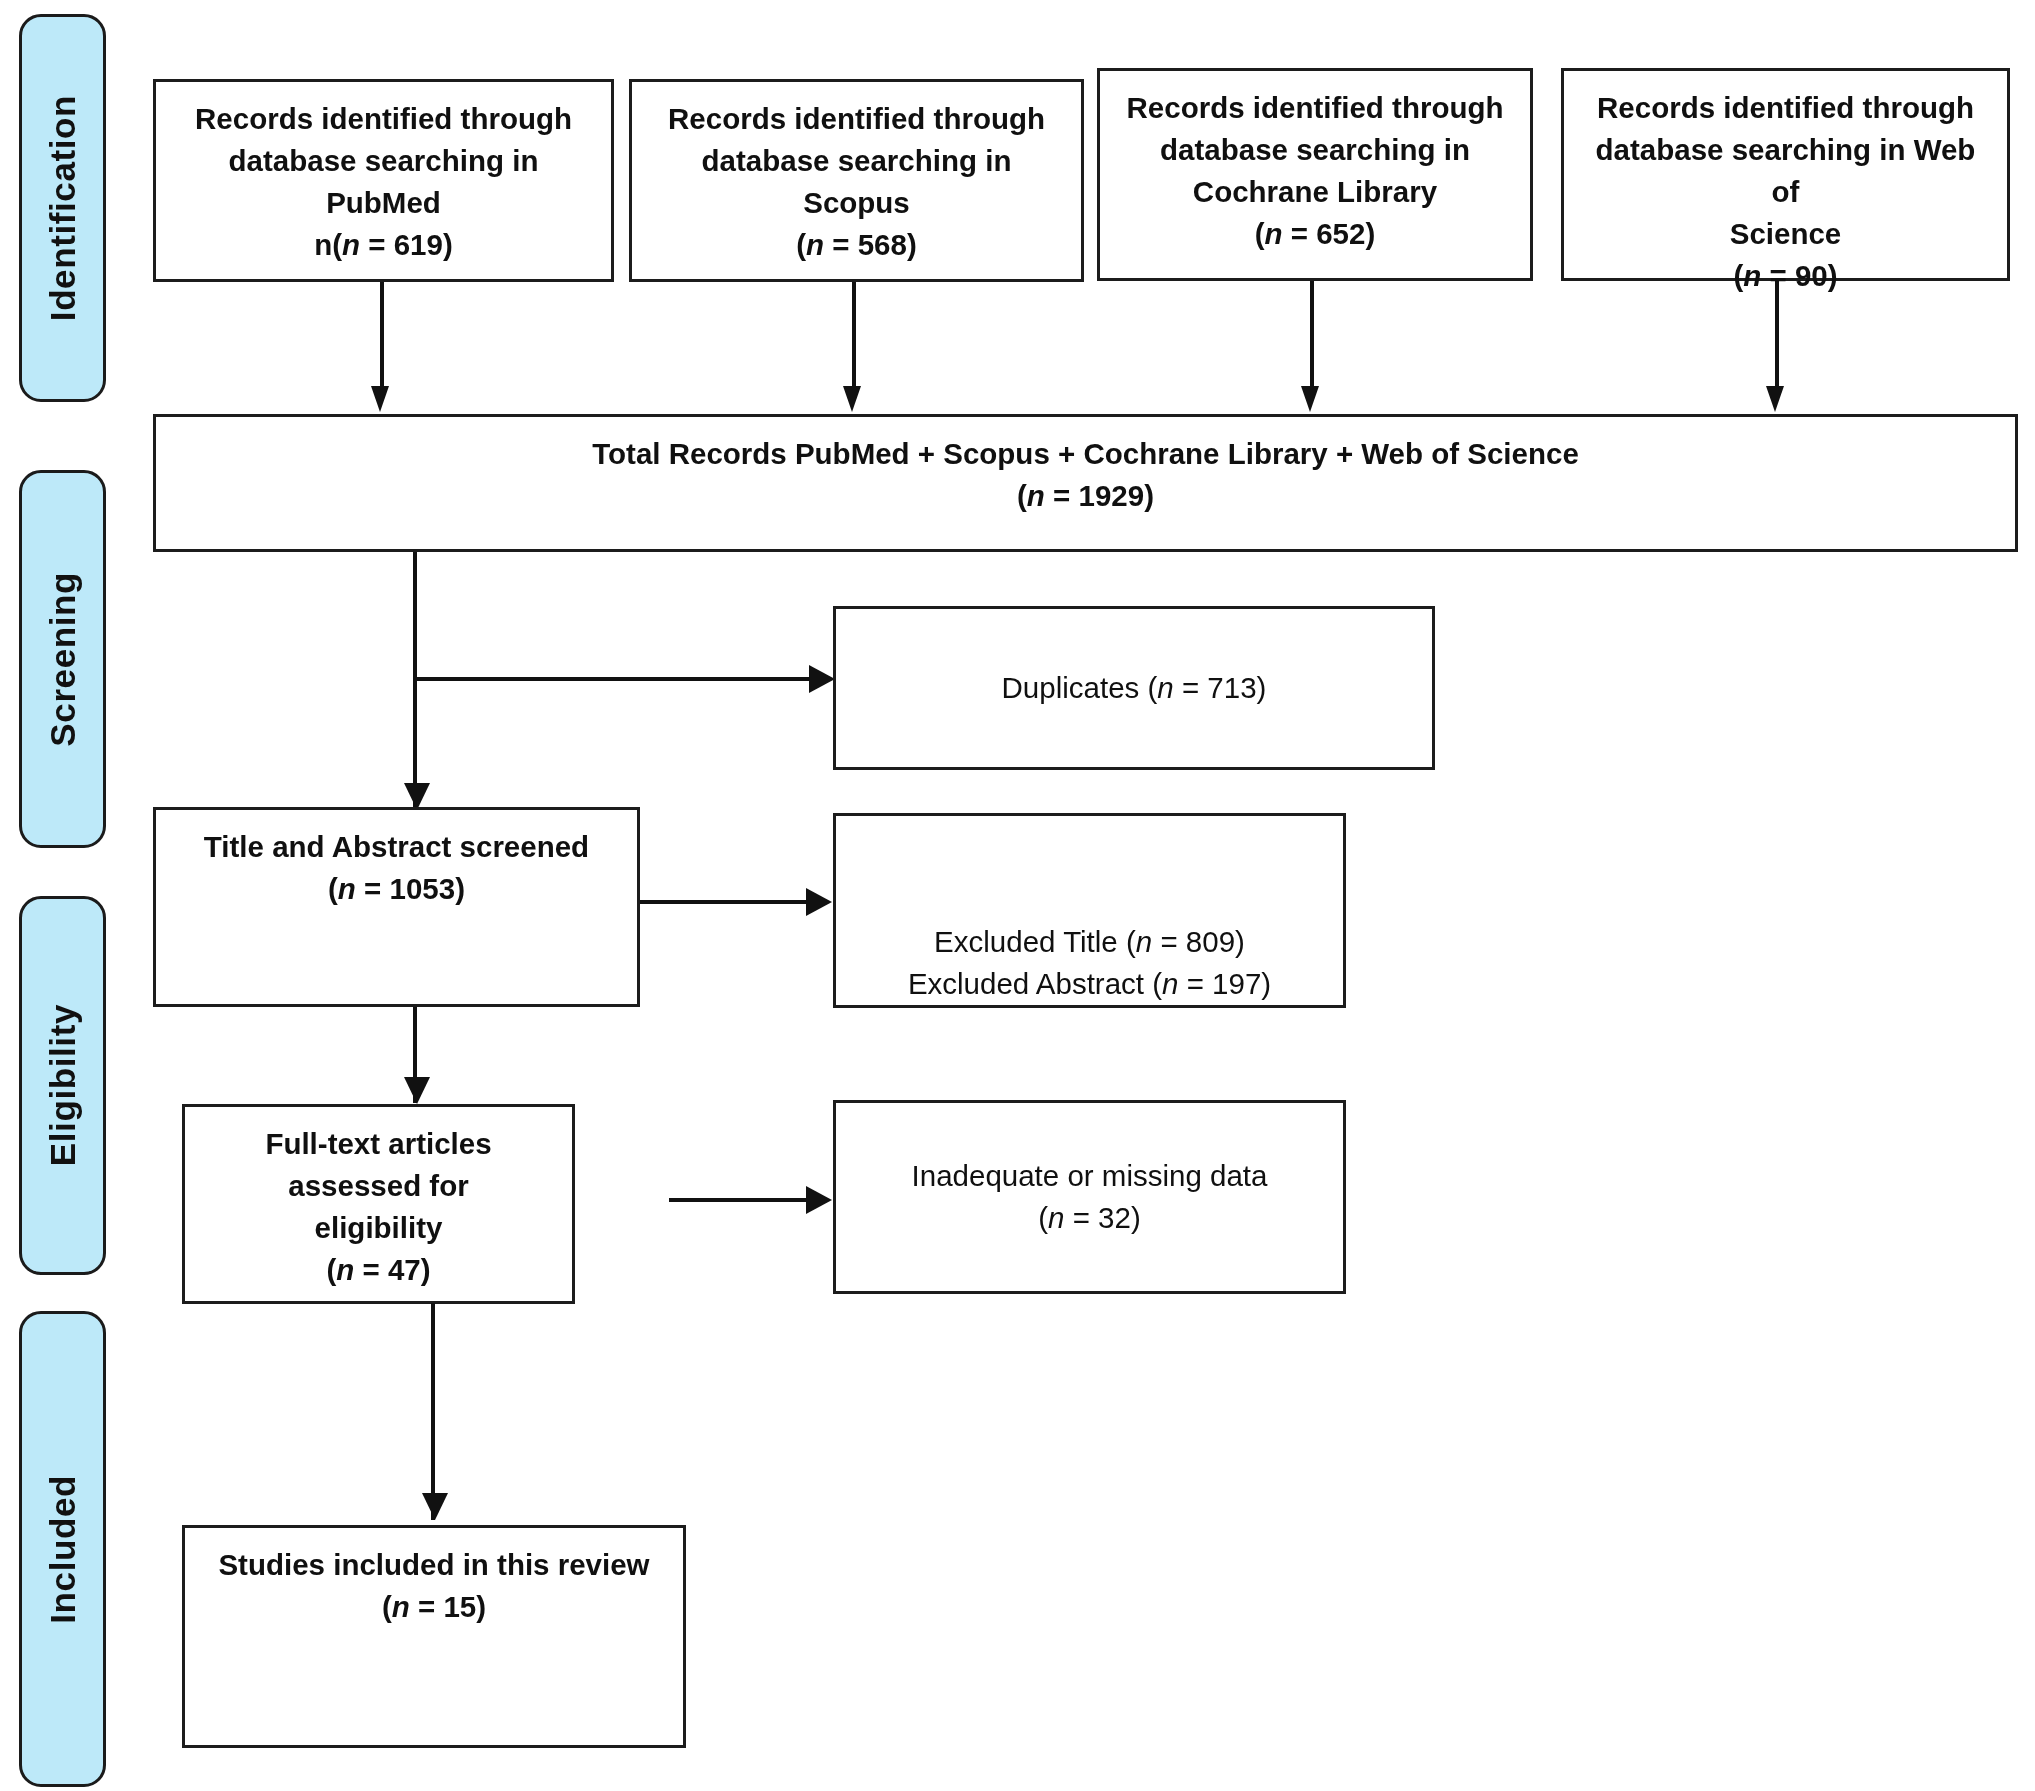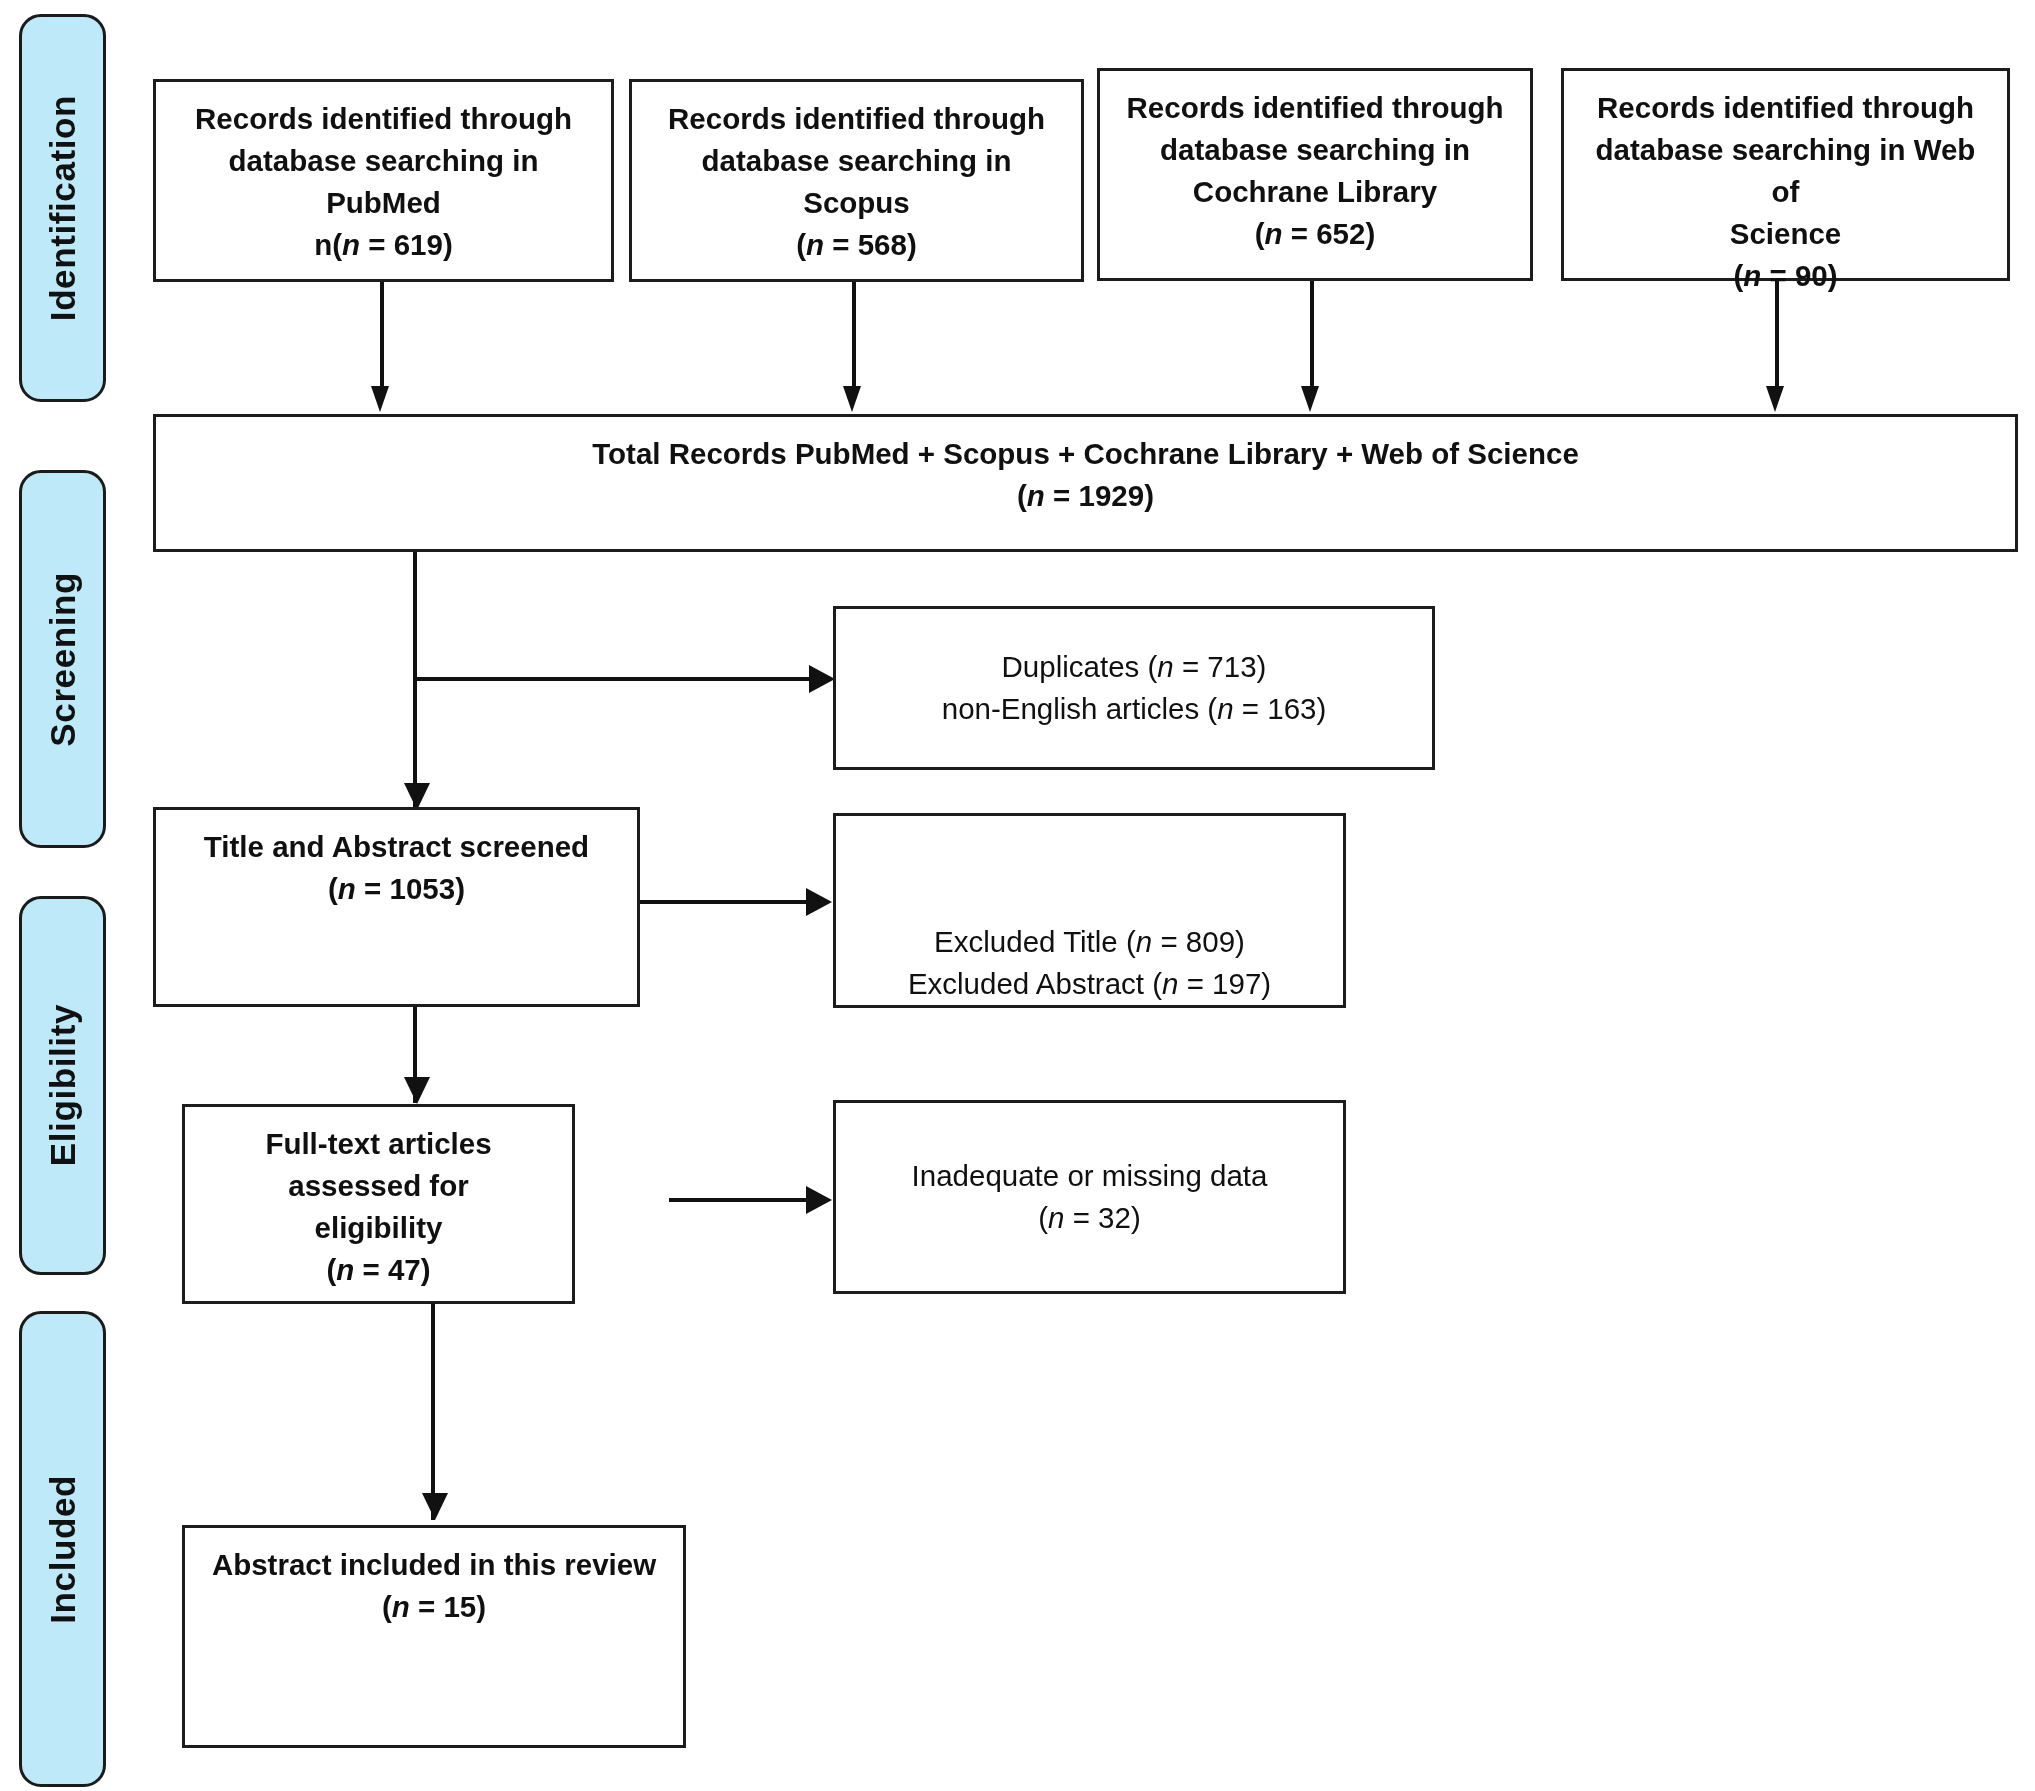--- a/index.html
+++ b/index.html
@@ -169,21 +169,20 @@
 
   <div class="vline" style="left:413px; top:552px; height:256px;"></div>
   <div class="arrow-down" style="left:404px; top:783px;"></div>
 
   <div class="hline" style="left:413px; top:677px; width:417px;"></div>
   <div class="arrow-right" style="left:809px; top:665px;"></div>
 
   <div class="pbox mid-aligned" style="left:833px; top:606px; width:602px; height:164px;">
     <div class="ptext">
       <div>Duplicates (<em>n</em> = 713)</div>
-      <div>non-English articles (<em>n</em> = 163)</div>
     </div>
   </div>
 
   <div class="pbox top-aligned" style="left:153px; top:807px; width:487px; height:200px;">
     <div class="ptext">
       <div>Title and Abstract screened</div>
       <div>(<em>n</em> = 1053)</div>
     </div>
   </div>
 
@@ -216,19 +215,19 @@
       <div>Inadequate or missing data</div>
       <div>(<em>n</em> = 32)</div>
     </div>
   </div>
 
   <div class="vline" style="left:431px; top:1303px; height:217px;"></div>
   <div class="arrow-down" style="left:422px; top:1493px;"></div>
 
   <div class="pbox top-aligned" style="left:182px; top:1525px; width:504px; height:223px;">
     <div class="ptext">
-      <div>Abstract included in this review</div>
+      <div>Studies included in this review</div>
       <div>(<em>n</em> = 15)</div>
     </div>
   </div>
 
 </div>
 
 
 </body></html>

